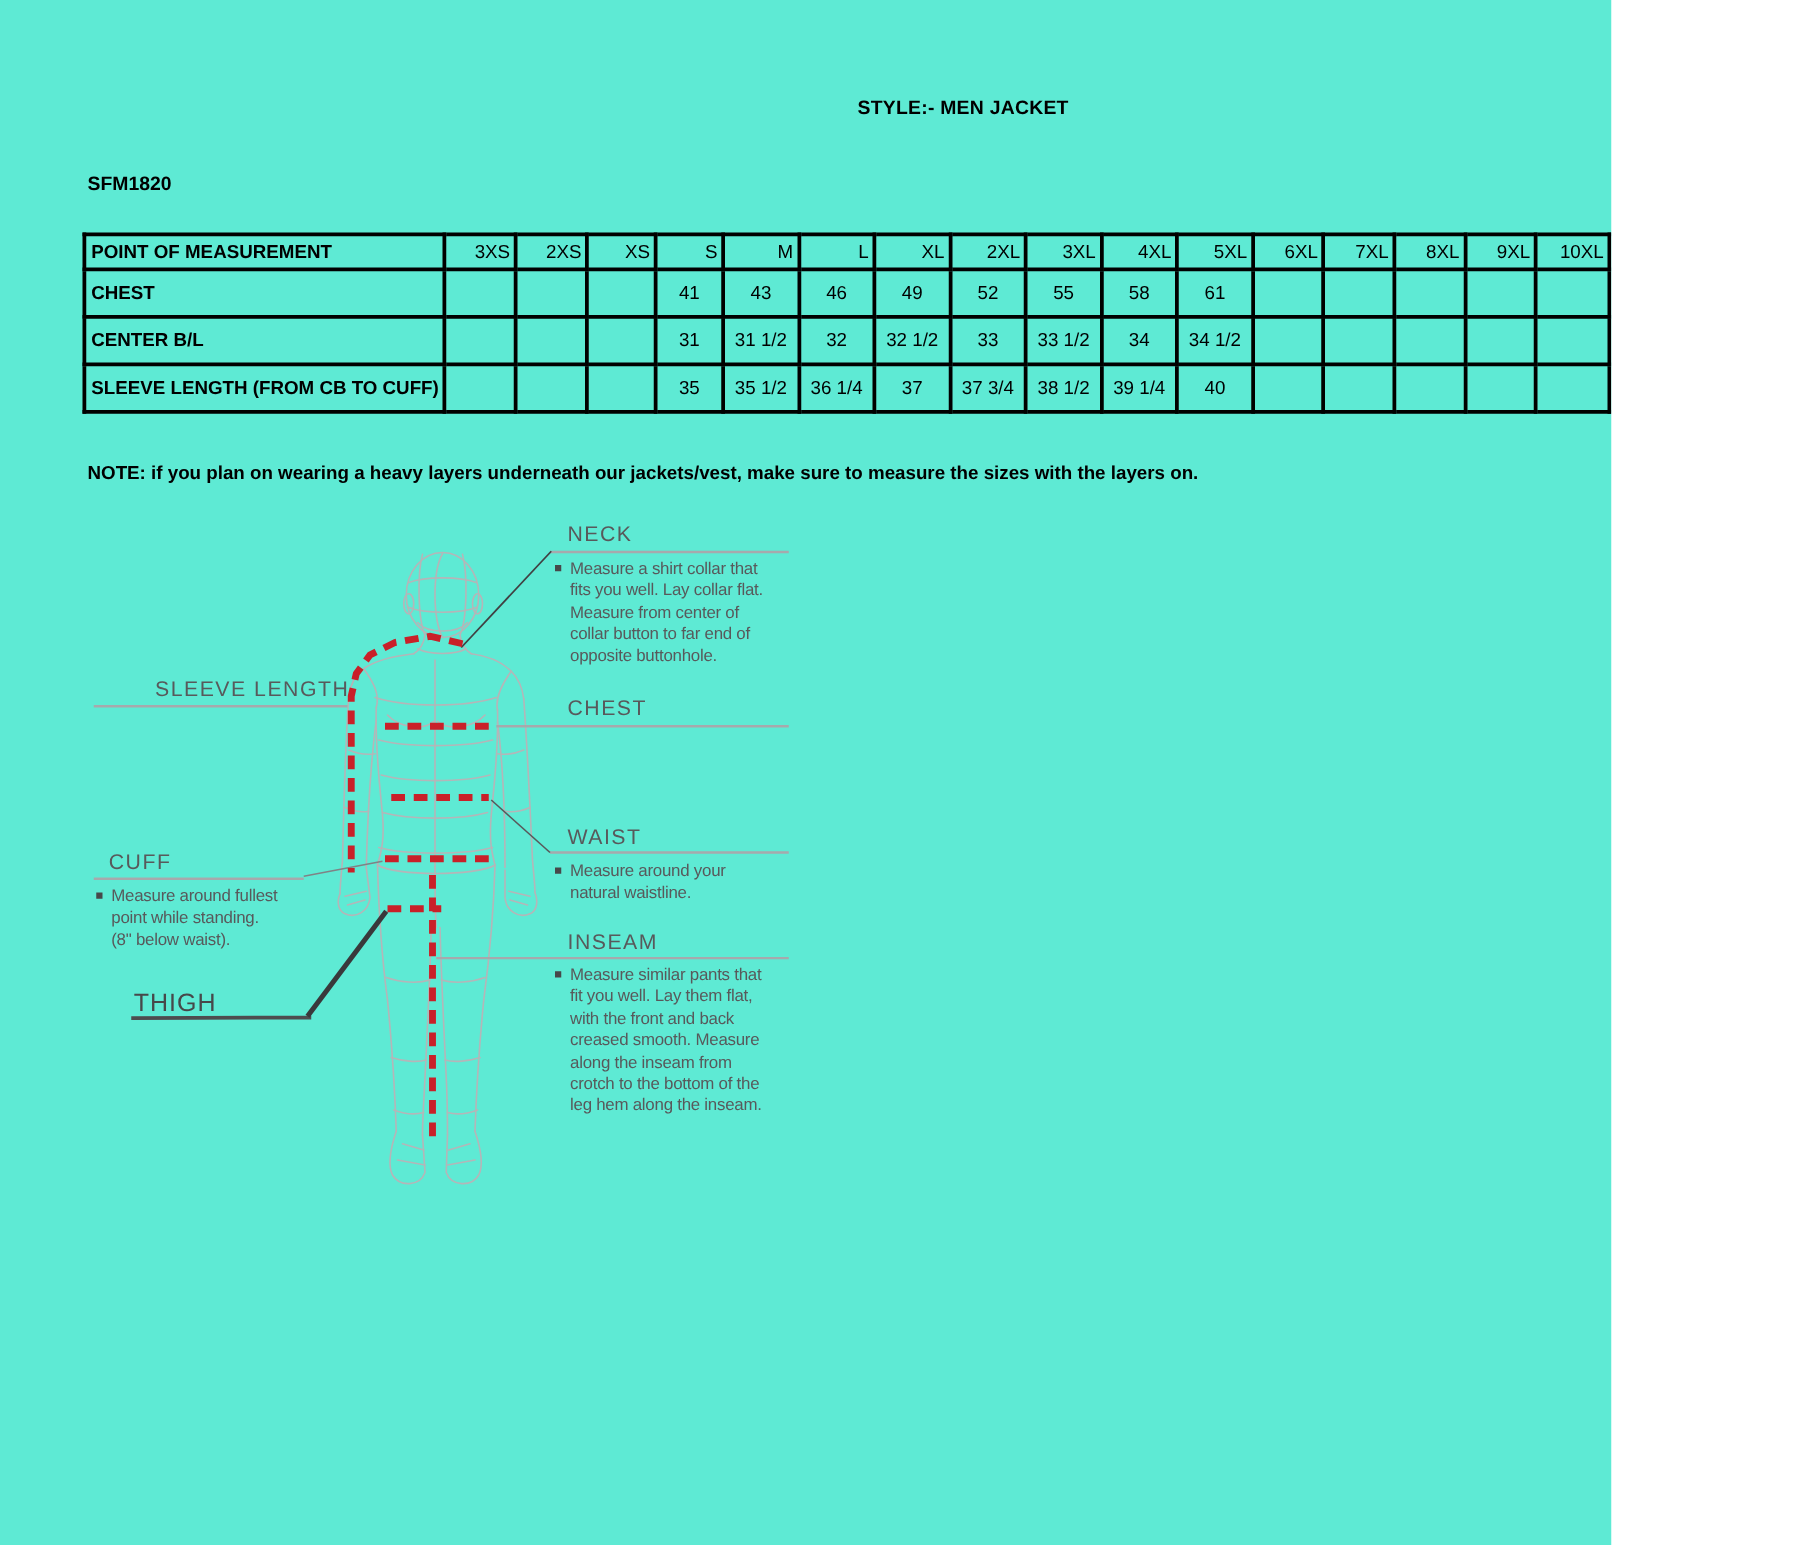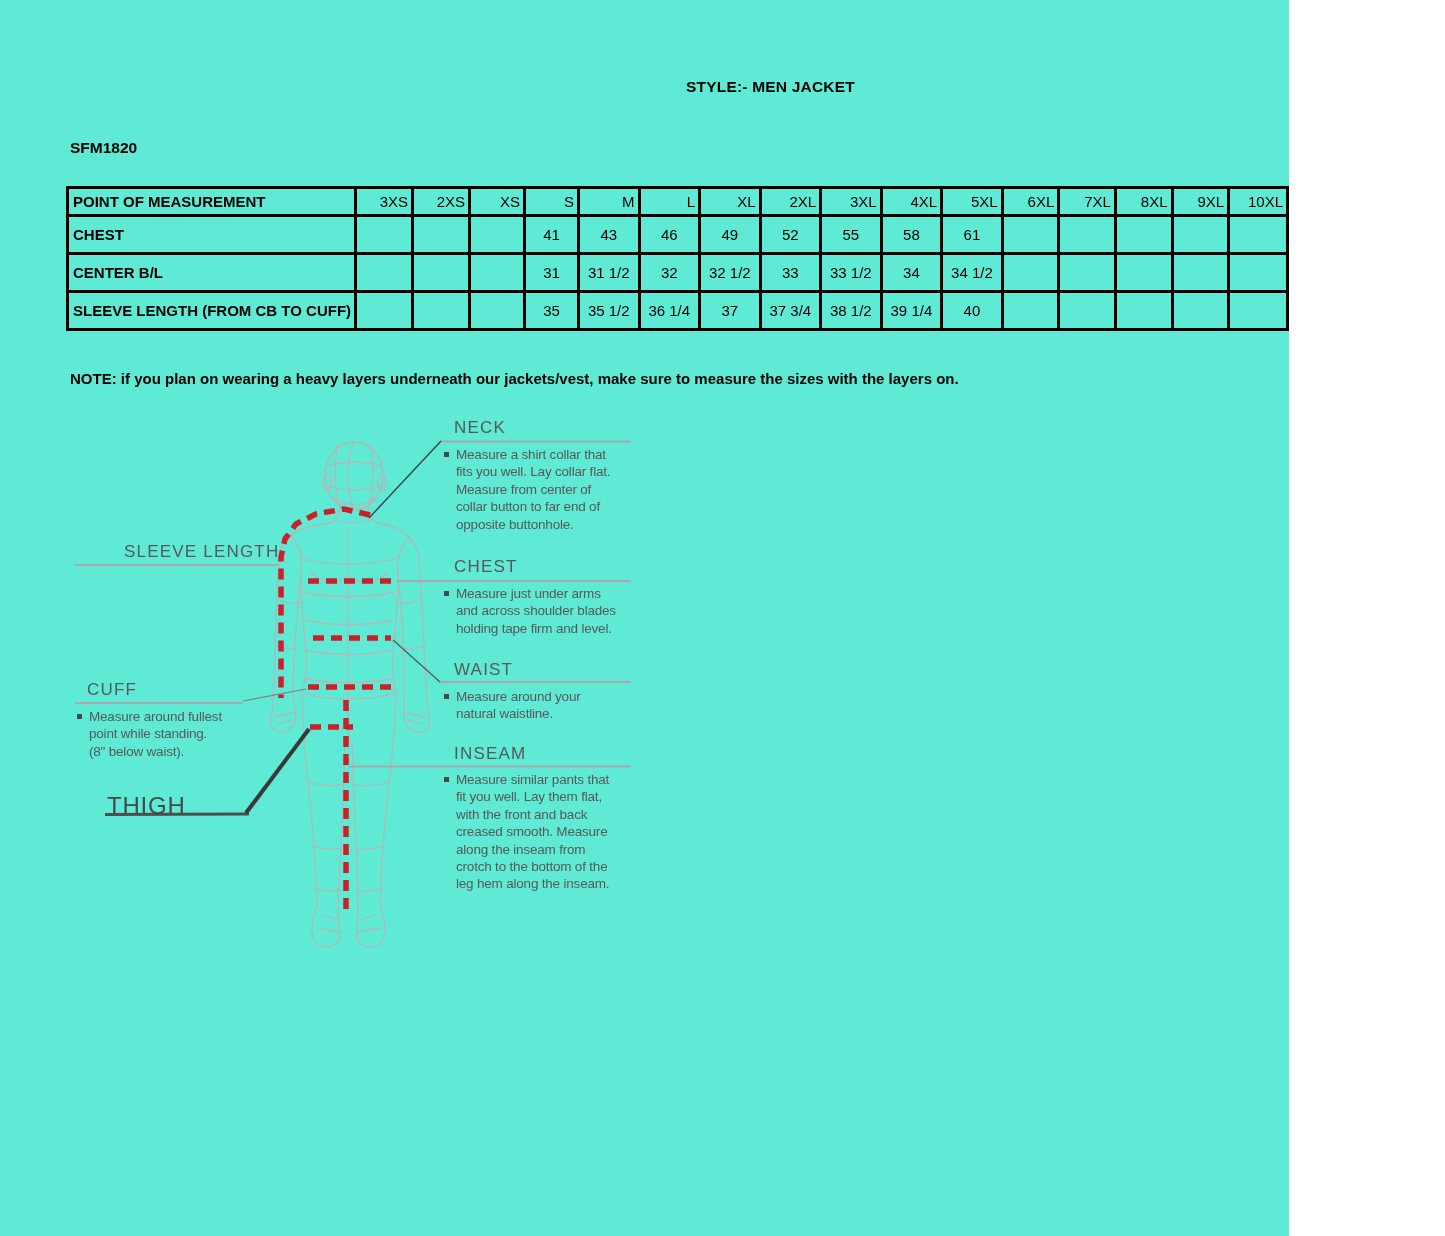--- a/index.html
+++ b/index.html
@@ -34,21 +34,21 @@
     position:absolute;left:70px;top:370px;
     font-size:15px;font-weight:bold;white-space:nowrap;
   }
   .diagram-svg{position:absolute;left:0;top:0;}
   .dg-head{
     position:absolute;
     color:var(--label-text);
     font-size:17px;font-weight:normal;letter-spacing:1.2px;
     white-space:nowrap;
   }
-  .dg-head.dark{color:#47484a;letter-spacing:0.8px;font-size:24px;}
+  .dg-head.dark{color:#47484a;letter-spacing:0.8px;font-size:20px;}
   .dg-desc{
     position:absolute;
     color:var(--label-text);
     font-size:13.5px;line-height:17.4px;letter-spacing:-0.2px;
     white-space:pre-line;
   }
   .dg-desc.bulleted{padding-left:12px;}
   .dg-desc.bulleted::before{
     content:"";
     position:absolute;left:0;top:6px;
@@ -273,23 +273,20 @@
   <div class="dg-head" style="left:454px;top:418px;">NECK</div>
   <div class="dg-desc bulleted" style="left:444px;top:446px;">Measure a shirt collar that
 fits you well. Lay collar flat.
 Measure from center of
 collar button to far end of
 opposite buttonhole.</div>
 
   <div class="dg-head" style="left:90px;top:542px;margin-left:34px;">SLEEVE LENGTH</div>
 
   <div class="dg-head" style="left:454px;top:557px;">CHEST</div>
-  <div class="dg-desc bulleted" style="left:444px;top:585px;">Measure just under arms
-and across shoulder blades
-holding tape firm and level.</div>
 
   <div class="dg-head" style="left:454px;top:660px;">WAIST</div>
   <div class="dg-desc bulleted" style="left:444px;top:688px;">Measure around your
 natural waistline.</div>
 
   <div class="dg-head" style="left:87px;top:680px;">CUFF</div>
   <div class="dg-desc bulleted" style="left:77px;top:708px;">Measure around fullest
 point while standing.
 (8" below waist).</div>
 

